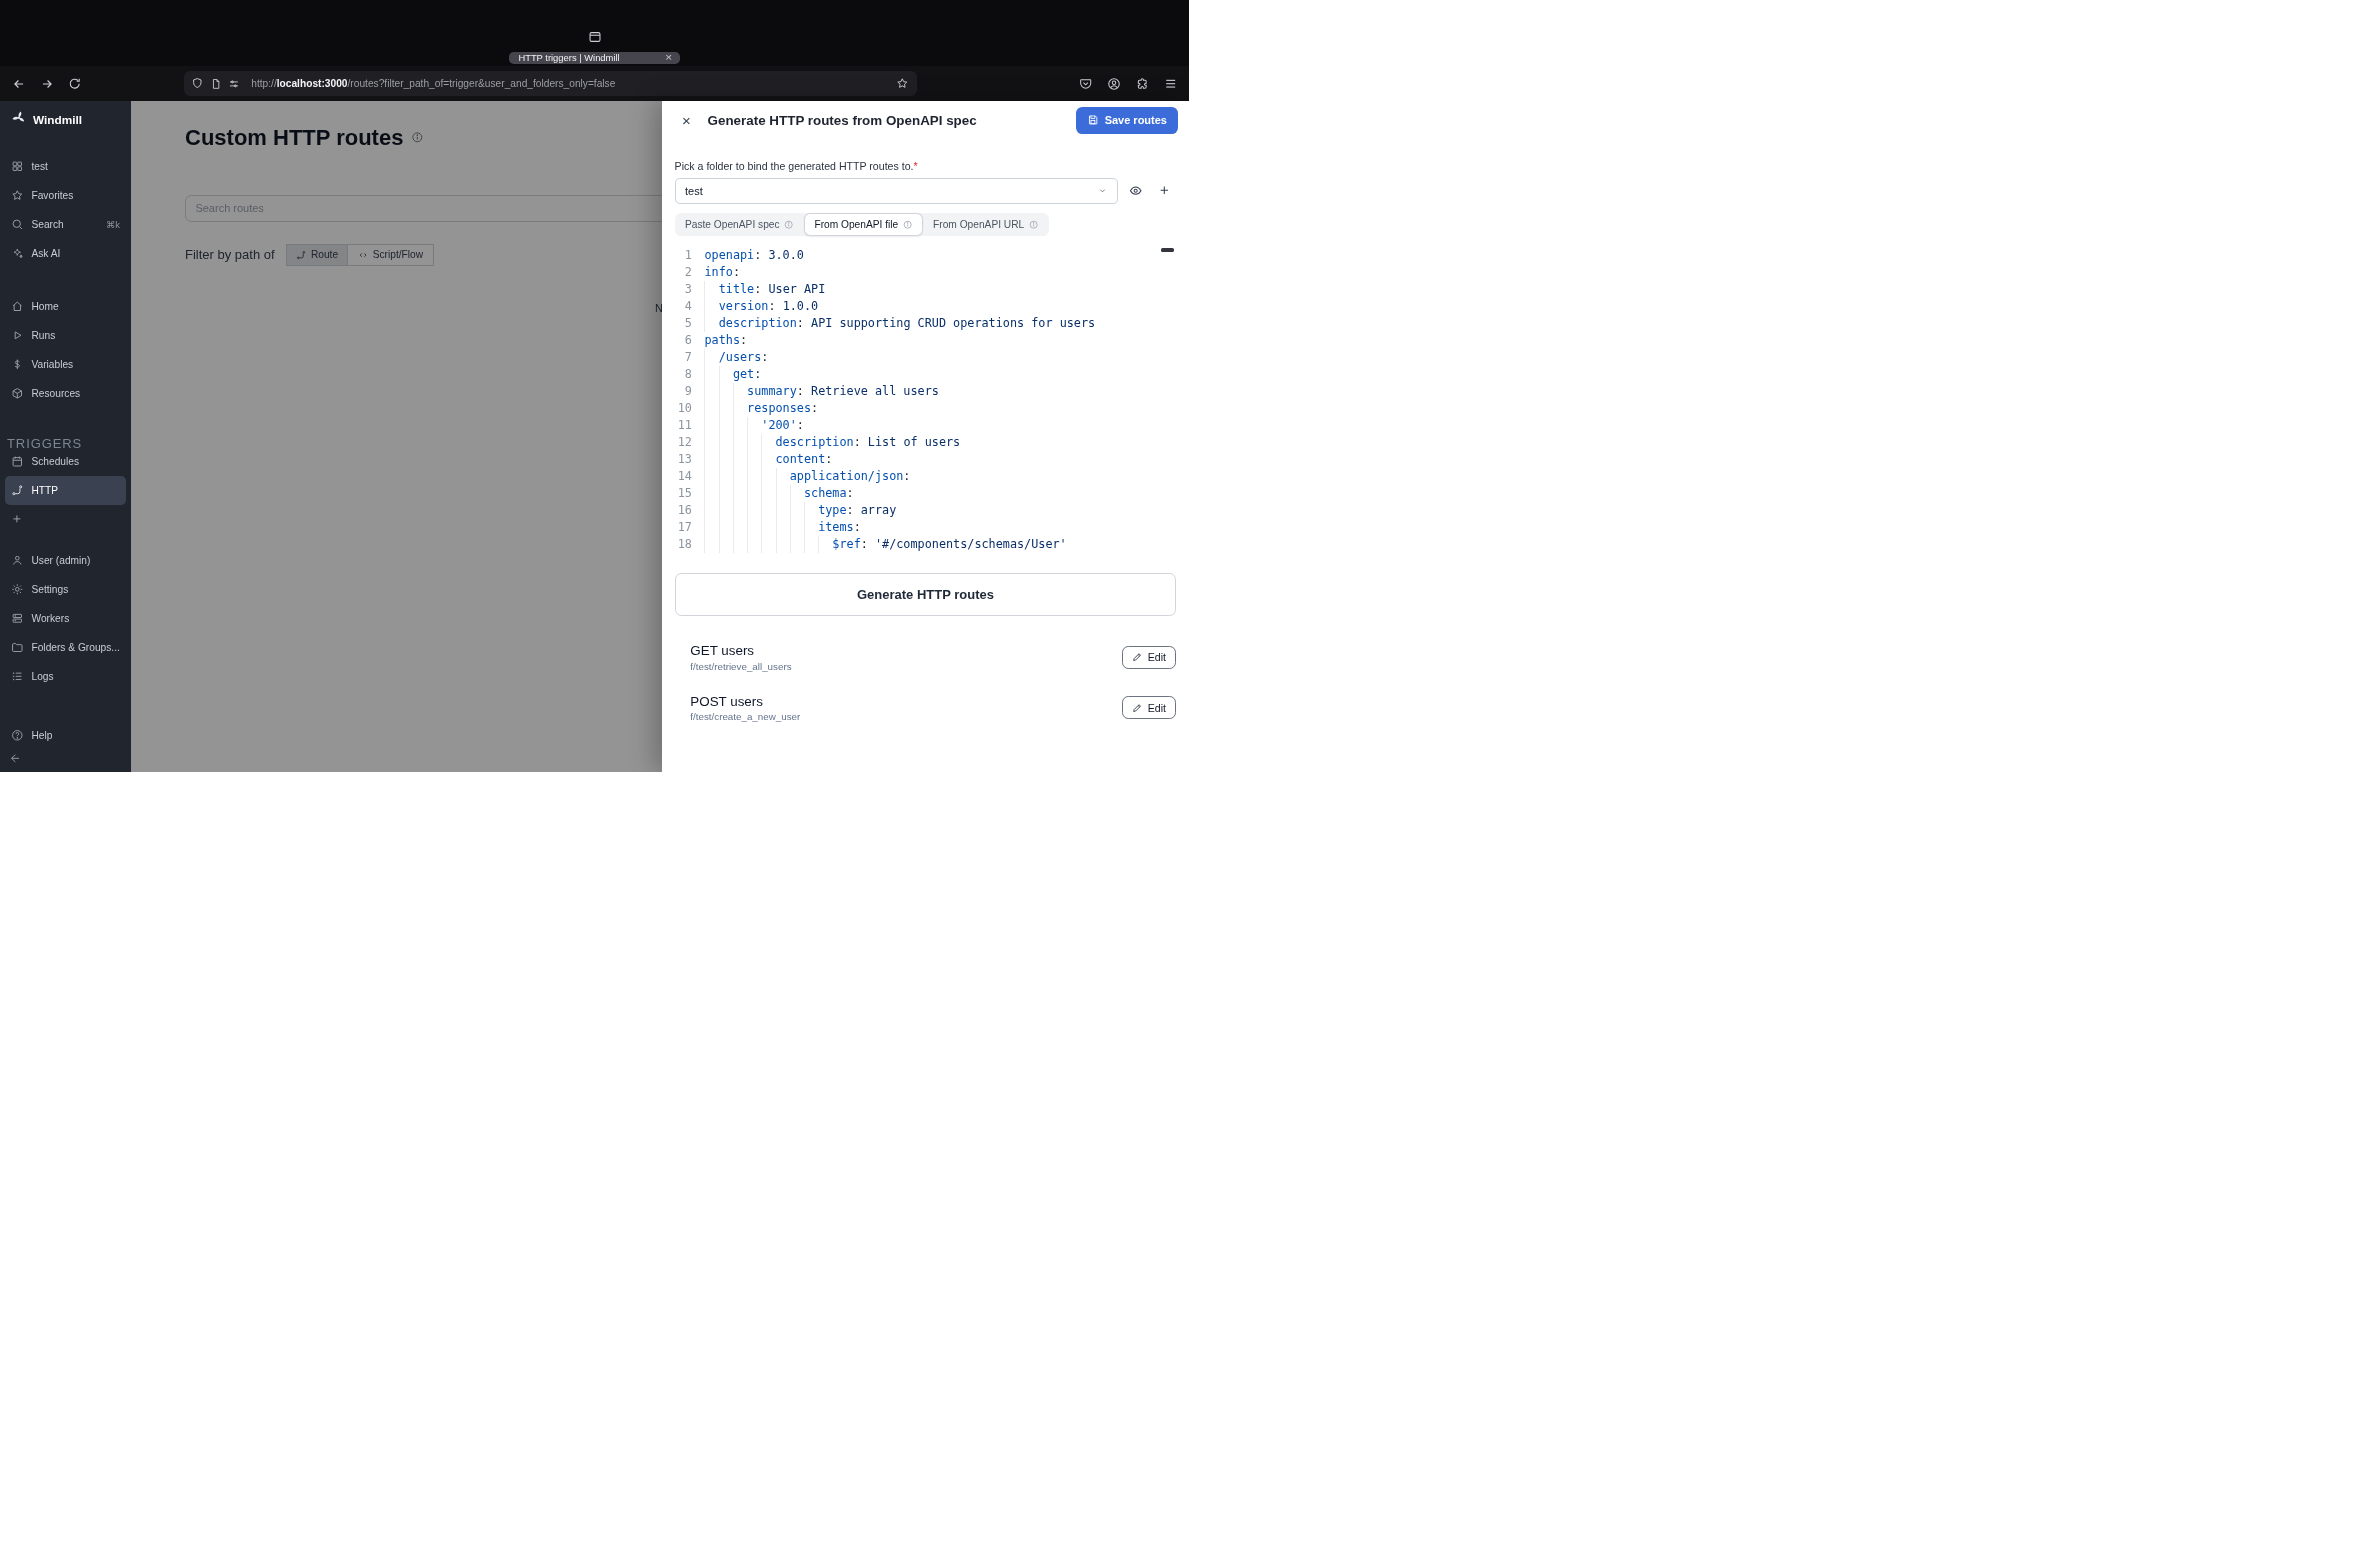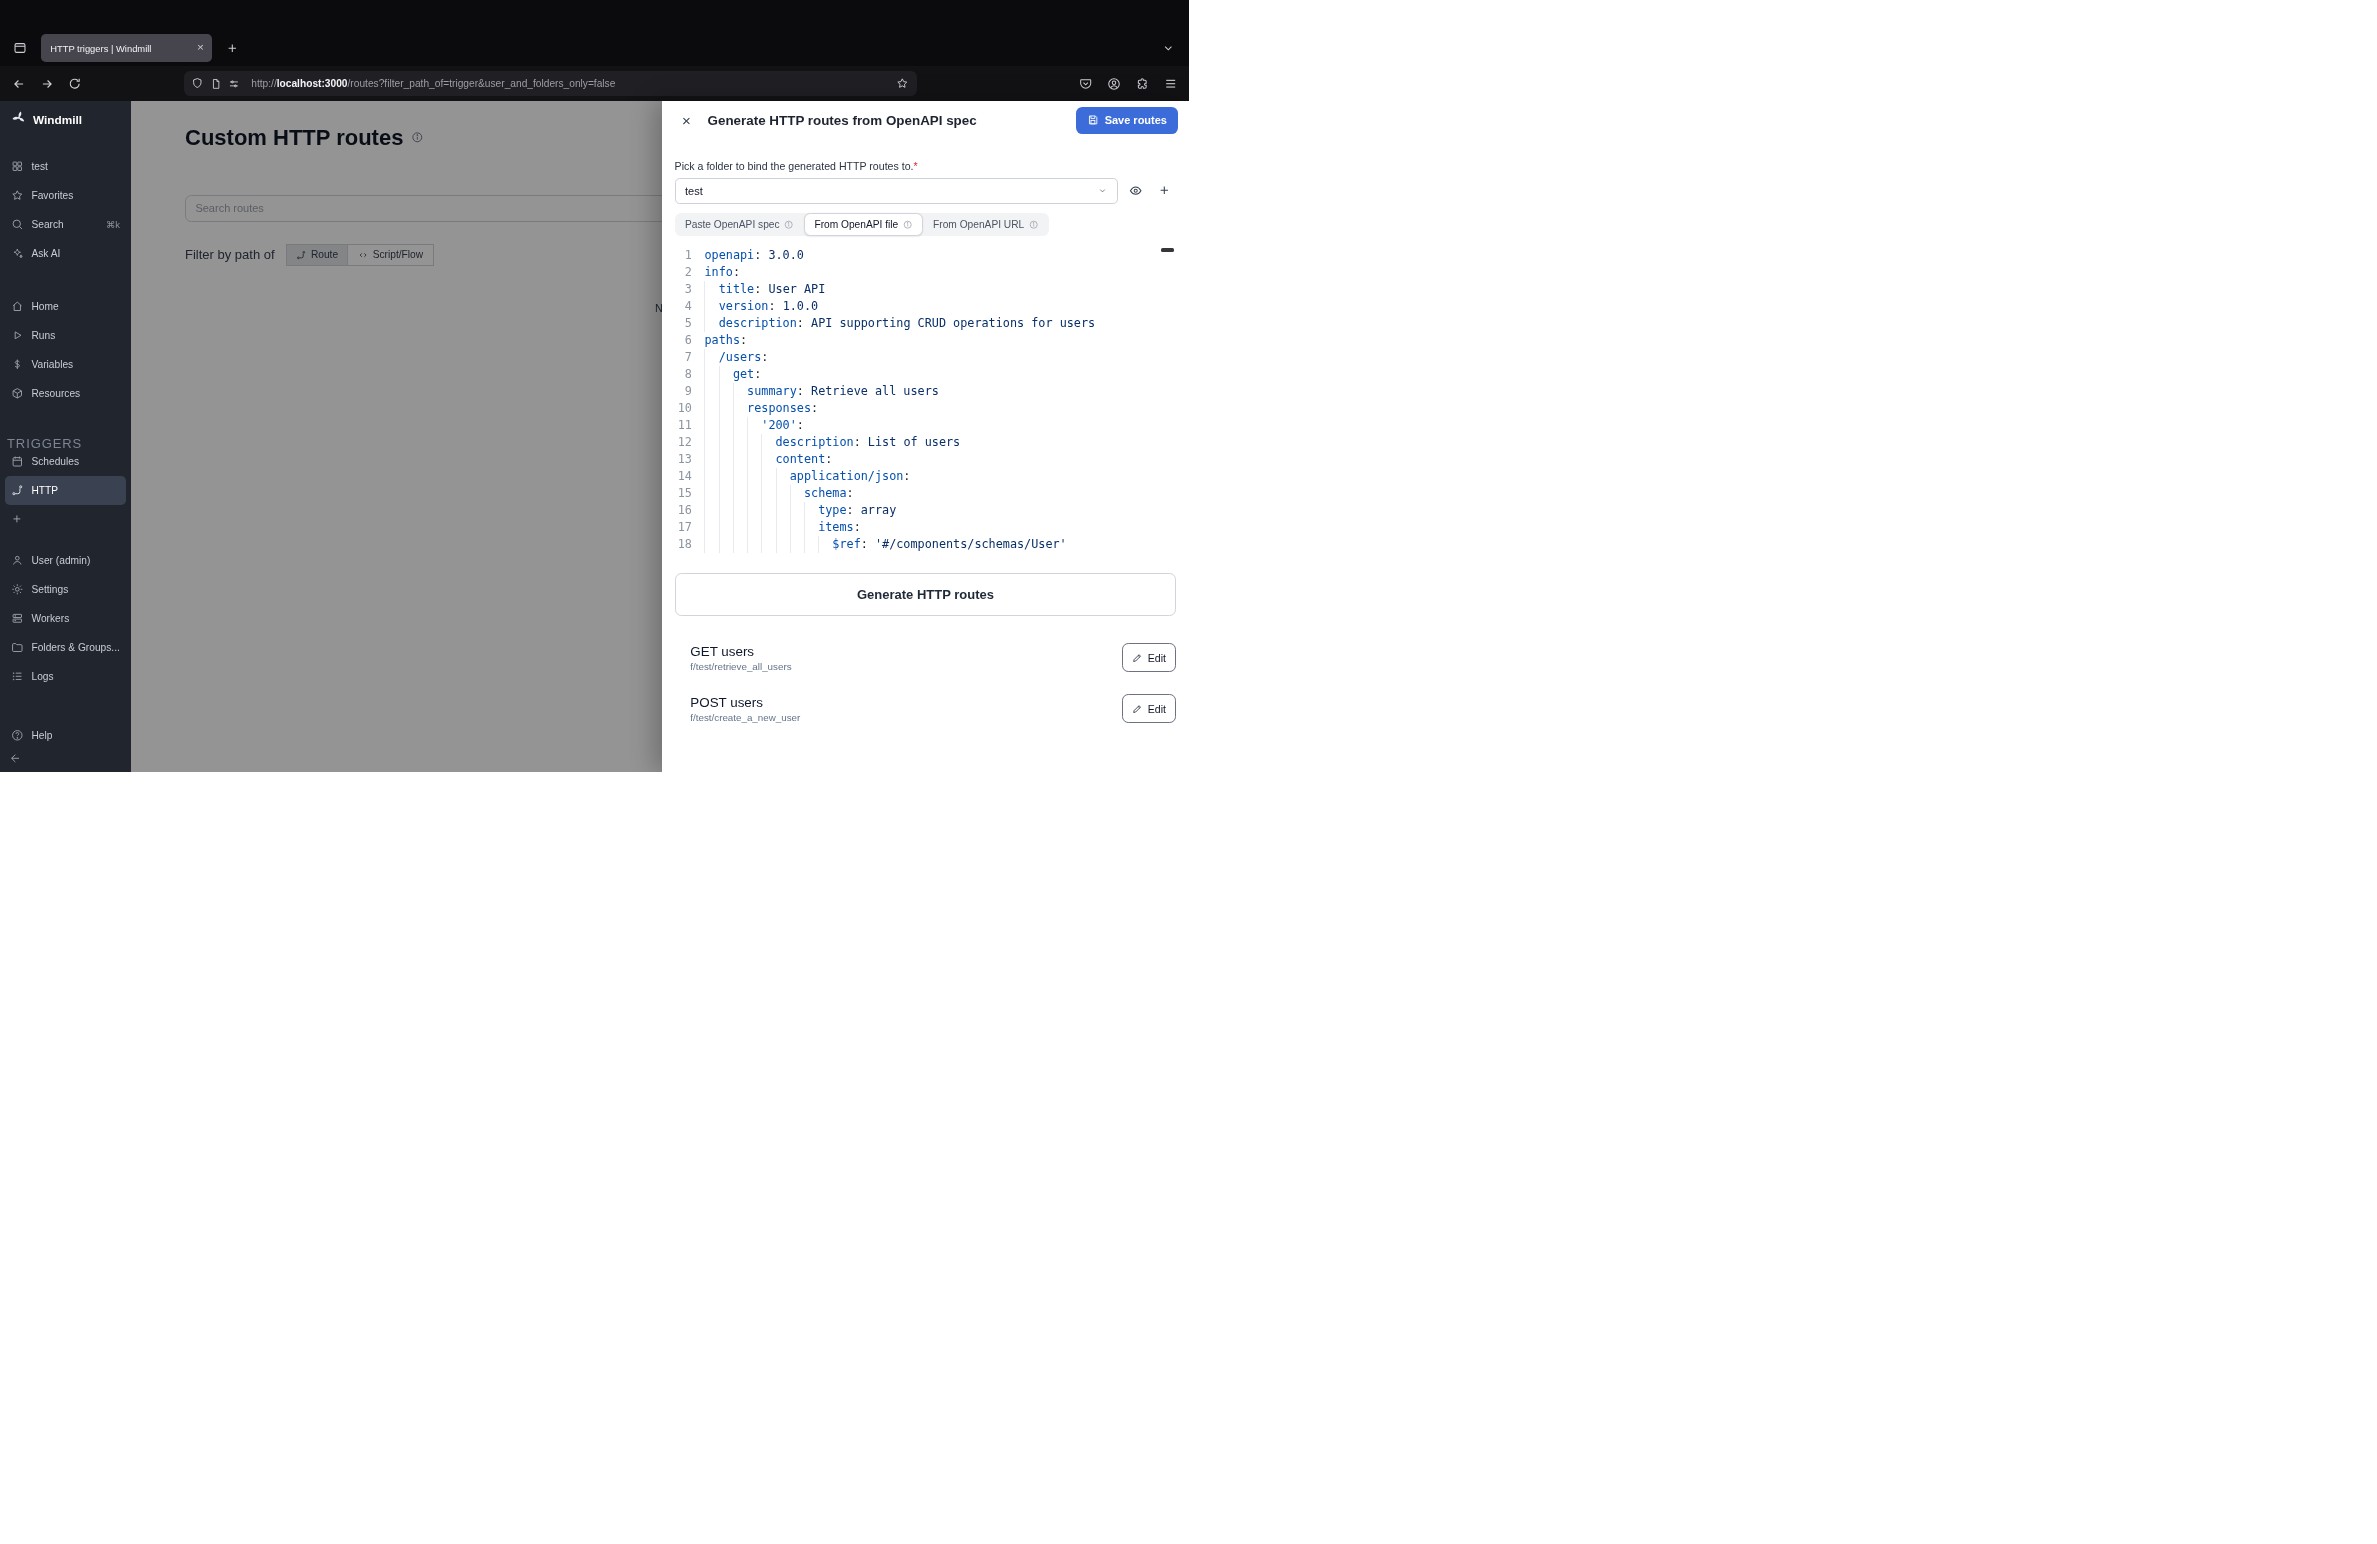--- a/index.html
+++ b/index.html
@@ -1,21 +1,21 @@
 <!DOCTYPE html>
 <html style="font-size:12.6px"><head>
 <meta charset="utf-8">
 <style>
   * { margin:0; padding:0; box-sizing:border-box; }
   html,body { width:1189px; height:772px; overflow:hidden; font-family:"Liberation Sans", sans-serif; background:#fff; }
   .app { width:1189px; height:772px; position:relative; display:flex; flex-direction:column; }
 
   
   .chrome { background:#0b0b0e; flex:none; }
-  .tabstrip { height:66px; padding:30px 7.9px 0 7.9px; display:flex; align-items:center; gap:7.9px; }
+  .tabstrip { height:66px; padding:30px 7.9px 0 7.9px; display:flex; align-items:center; gap:7.9px;flex-direction:column; }
   .icon-btn { width:25px; height:25px; border:none; background:transparent; color:#cfcfd6; display:flex; align-items:center; justify-content:center; border-radius:4.7px; cursor:pointer; }
   .tab { width:171px; height:28px; background:#46454e; border-radius:4.7px; display:flex; align-items:center; padding:0 7.9px 0 9.4px; color:#f3f3f6; }
   .tab-title { font-size:9.4px; white-space:nowrap; overflow:hidden; text-overflow:ellipsis; flex:1; }
   .tab-close { font-size:11.8px; color:#c9c9cf; margin-left:6.3px; cursor:pointer; line-height:1; }
   .flex1 { flex:1; }
   .toolbar { height:35px; background:#121215; display:flex; align-items:center; padding:0 6.3px; gap:3.1px; }
   .urlfield { height:25px; background:#1f1f24; border-radius:6.3px; display:flex; align-items:center; padding:0 7.9px; gap:6.3px; margin-left:93px; width:733px; flex:none; }
   .url-text { font-size:10.2px; color:#9d9da6; white-space:nowrap; overflow:hidden; margin-left:4.7px; }
   .url-host { color:#f5f5f8; font-weight:bold; }
   .chrome svg { display:block; }
@@ -86,21 +86,21 @@
   .cc { color:#1f2328; }
   .cv { color:#0a3069; }
   .sb-thumb { position:absolute; top:2.4px; right:2.4px; width:12.6px; height:3.9px; background:#33363b; border-radius:1.6px; cursor:pointer; }
 
   .generate-btn { margin-top:14px; width:100%; height:43px; border:0.8px solid #d1d5db; border-radius:6.3px; background:#fff; font-size:13px; font-weight:bold; color:#1f2937; cursor:pointer; font-family:inherit; }
 
   .routes { margin-top:27px; padding-left:15.7px; }
   .route-row { display:flex; align-items:center; margin-bottom:22px; }
   .route-title { font-size:13.4px; color:#0f172a; }
   .route-path { font-size:9.8px; color:#64748b; margin-top:2.4px; }
-  .edit-btn { margin-left:auto; display:flex; align-items:center; gap:5.5px; border:0.8px solid #6b7280; border-radius:6.3px; background:#fff; height:29px; padding:0 9.4px; font-size:10.6px; color:#111827; cursor:pointer; font-family:inherit; }
+  .edit-btn { margin-left:auto; display:flex; align-items:center; gap:5.5px; border:0.8px solid #6b7280; border-radius:6.3px; background:#fff; height:23px; padding:0 9.4px; font-size:10.6px; color:#111827; cursor:pointer; font-family:inherit; }
 </style>
 </head>
 <body>
 
 <div class="app">
 
   <div class="chrome">
     <div class="tabstrip">
       <button class="icon-btn">
         <svg width="14" height="14" viewBox="0 0 24 24" fill="none" stroke="currentColor" stroke-width="1.8">

